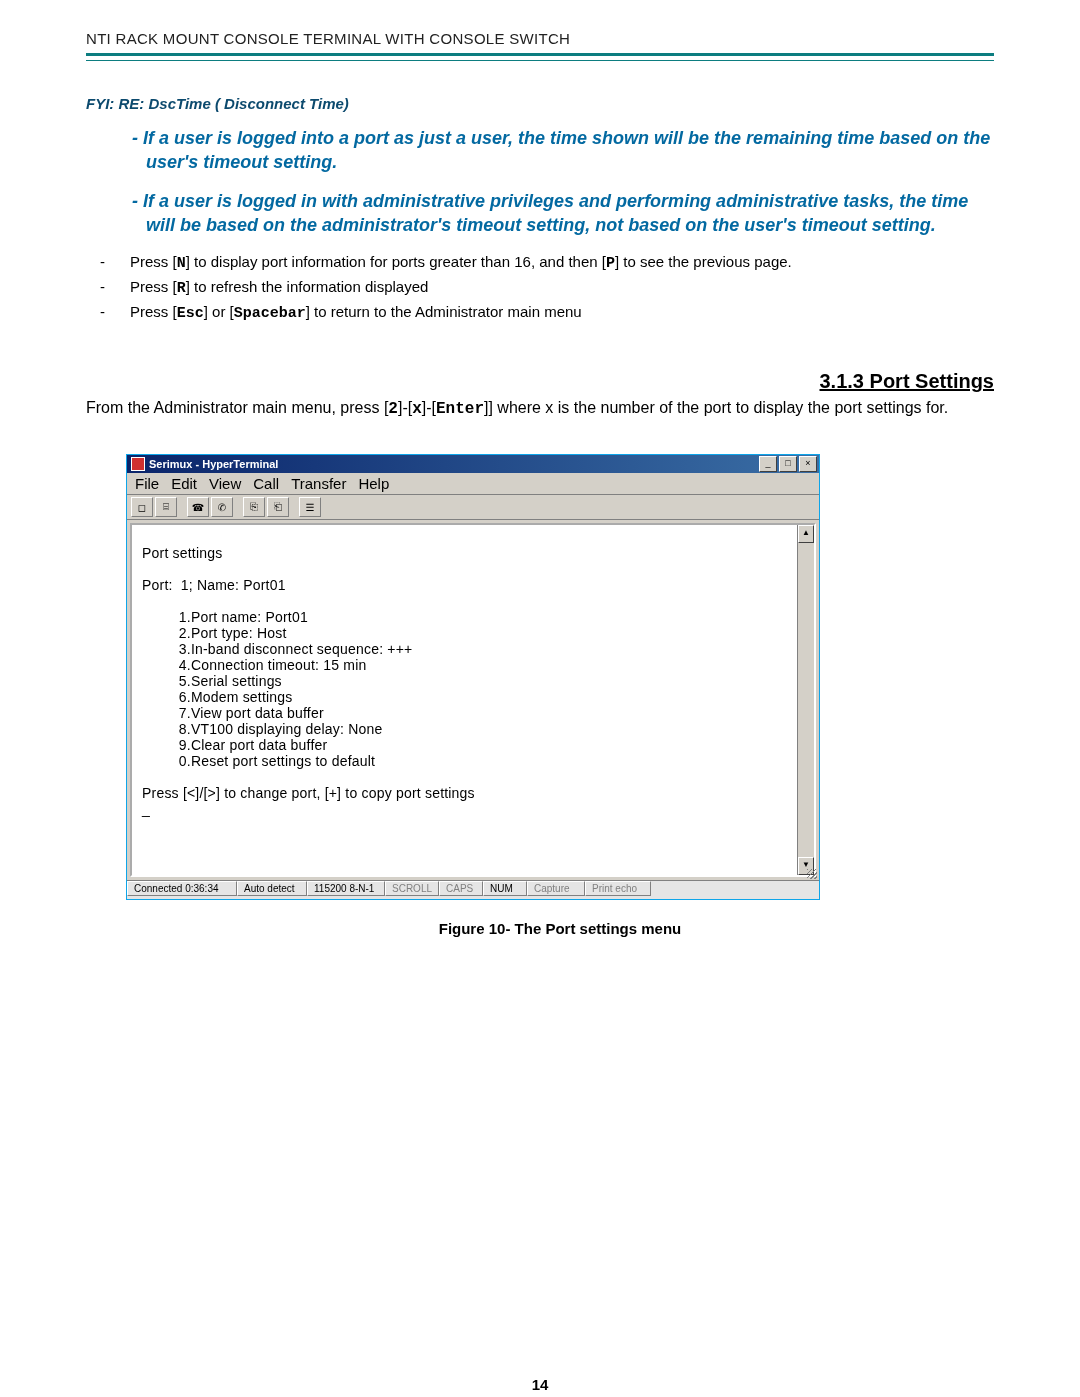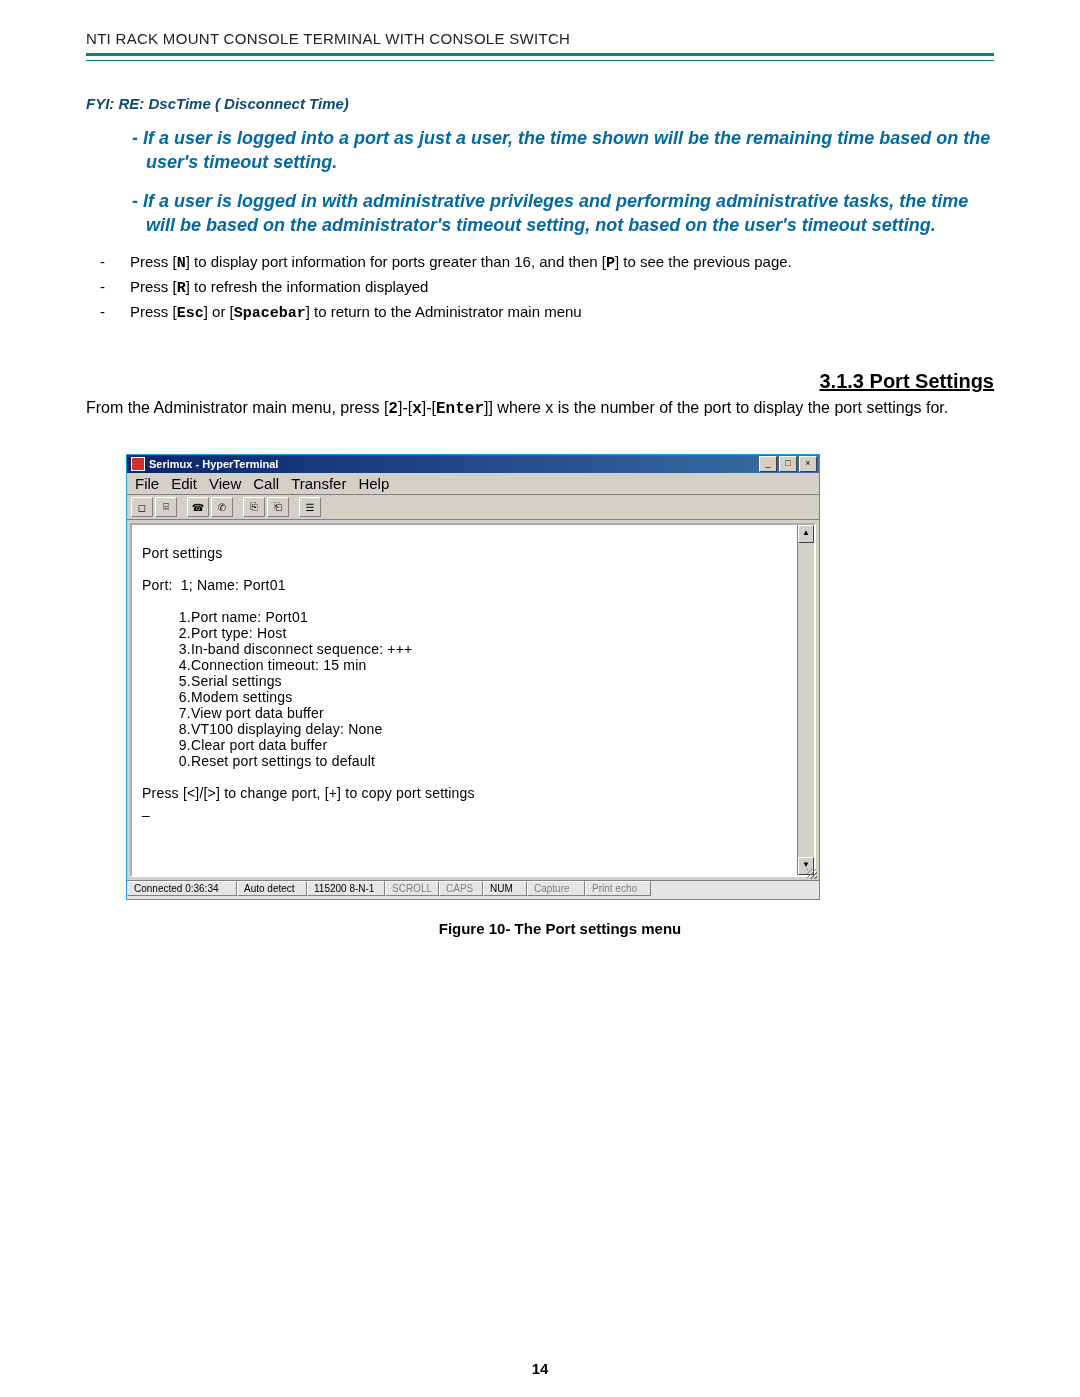--- a/index.html
+++ b/index.html
@@ -38,21 +38,21 @@
 .vscroll{position:absolute;right:0;top:0;bottom:0;width:16px;background:#d4d0c8;border-left:1px solid #808080;}
 .vscroll-btn{height:16px;background:#d4d0c8;border:1px solid #fff;border-right-color:#404040;border-bottom-color:#404040;font-size:8px;text-align:center;line-height:14px;}
 .vscroll-btn.bot{position:absolute;bottom:0;left:0;right:0;}
 .term{font-family:Arial,Helvetica,sans-serif;font-size:14px;line-height:16px;white-space:pre;padding:20px 10px;letter-spacing:.2px;}
 .statusbar{display:flex;border-top:1px solid #808080;background:#e5e5e5;font-size:10px;height:18px;align-items:flex-start;}
 .sb-cell{border:1px solid #808080;border-top-color:#fff;border-left-color:#fff;padding:1px 6px;display:flex;align-items:center;white-space:nowrap;}
 .sb-cell.dim{color:#808080;}
 .sb-grip{width:18px;position:relative;margin-left:auto;}
 .sb-grip::after{content:"";position:absolute;right:2px;bottom:2px;width:10px;height:10px;background:repeating-linear-gradient(135deg,#808080 0 1px,transparent 1px 3px);}
 .figure-caption{text-align:center;font-weight:bold;font-size:15px;margin-top:20px;}
-.page-number{position:absolute;bottom:20px;left:0;right:0;text-align:center;font-weight:bold;font-size:15px;}
+.page-number{position:absolute;bottom:4px;left:0;right:0;text-align:center;font-weight:bold;font-size:15px;}
 </style>
 </head>
 <body>
 
 <div class="page">
   <div class="header-title">NTI RACK MOUNT CONSOLE TERMINAL WITH CONSOLE SWITCH</div>
   <div class="hr-wrap">
       <div class="hr-outer"></div>
     </div>
 

